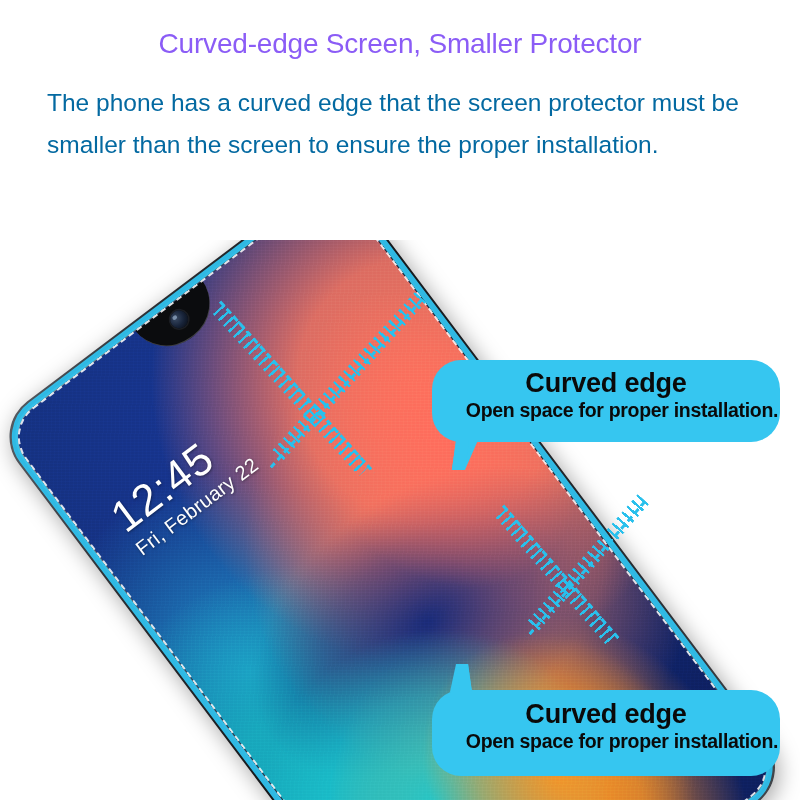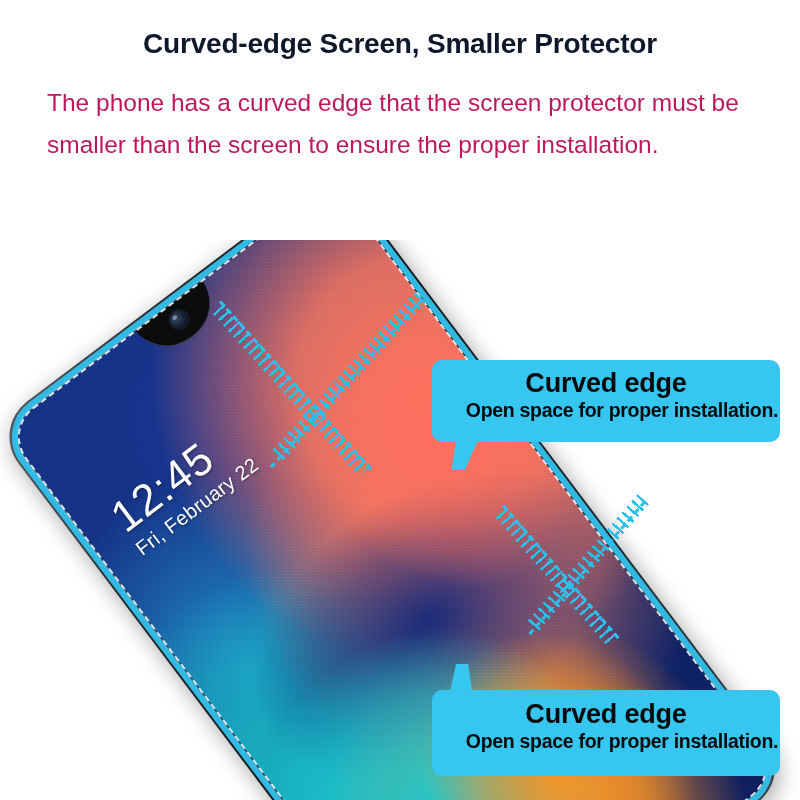--- a/index.html
+++ b/index.html
@@ -19,33 +19,33 @@
   }
 
   
   #headline {
     position: absolute;
     left: 0;
     top: 28px;
     width: 800px;
     text-align: center;
     font-size: 28px;
-    font-weight: bold;
-    color: #0f172a;
+    font-weight: normal;
+    color: #8b5cf6;
     letter-spacing: -0.2px;
     font-family: "Liberation Sans", sans-serif;
   }
   #bodycopy {
     position: absolute;
     left: 47px;
     top: 82px;
     width: 716px;
     font-size: 24.5px;
     line-height: 42px;
-    color: #be185d;
+    color: #0369a1;
     font-family: "Liberation Sans", sans-serif;
   }
 
   
   #stage {
     position: absolute;
     left: 0;
     top: 240px;
     width: 800px;
     height: 560px;
@@ -216,21 +216,21 @@
   .ruler-ticks {
     position: absolute;
     height: 15px;
     background: repeating-linear-gradient(90deg, #29c0ec 0 2.4px, rgba(0,0,0,0) 2.4px 7.5px);
   }
 
   
   .callout {
     position: absolute;
     background: #36c6f0;
-    border-radius: 10px;
+    border-radius: 29px;
     color: #0a0a0a;
     text-align: center;
     box-sizing: border-box;
   }
   .callout-title {
     font-size: 27px;
     font-weight: bold;
     letter-spacing: -0.2px;
     line-height: 1.1;
     font-family: "Liberation Sans", sans-serif;

